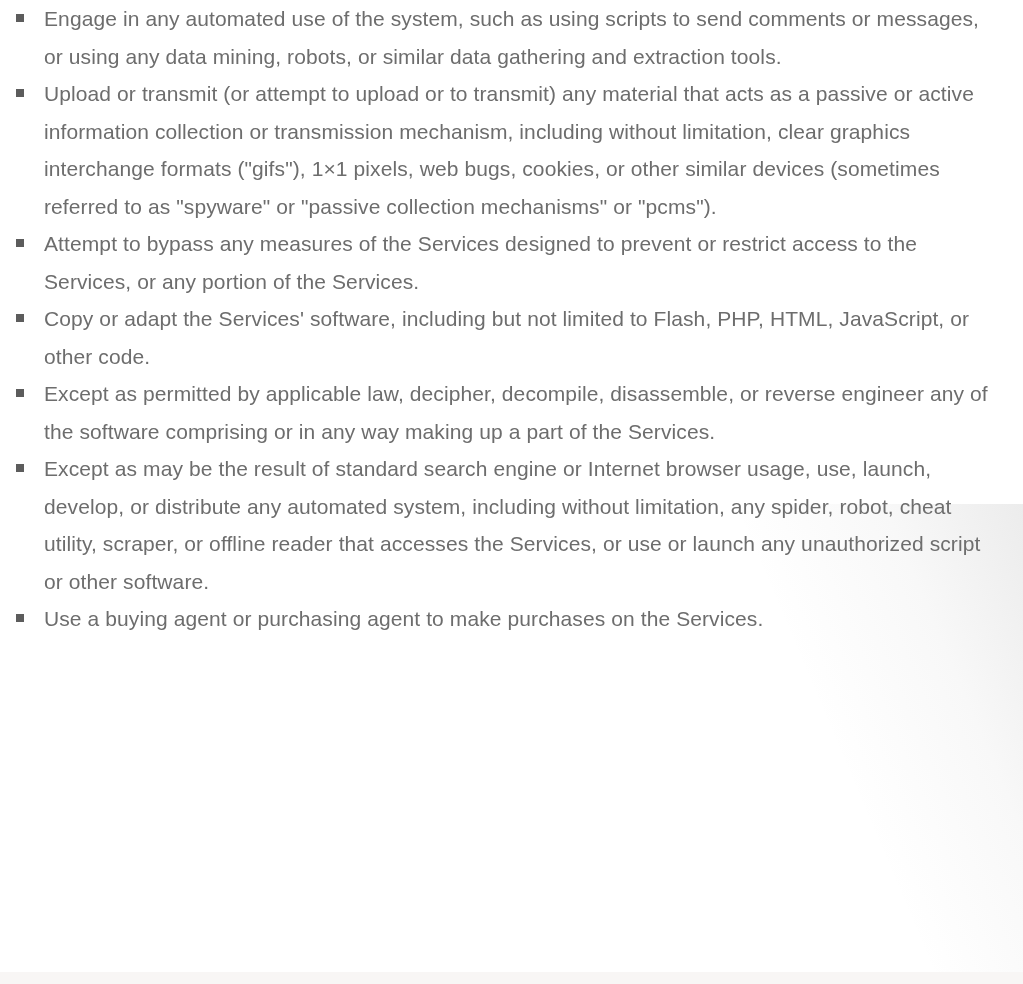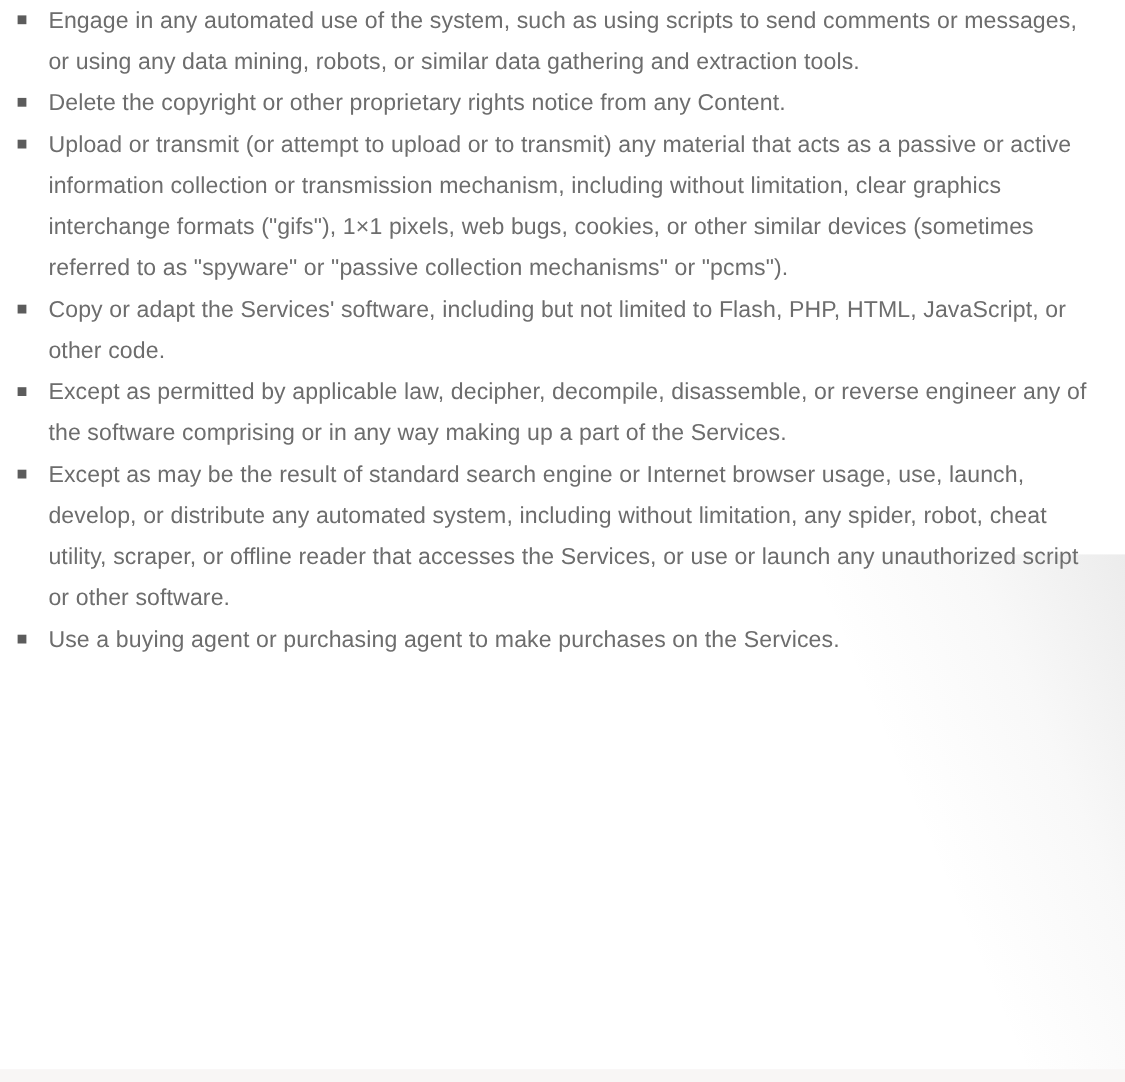--- a/index.html
+++ b/index.html
@@ -61,22 +61,22 @@
     height: 12px;
     background: #f8f6f5;
   }
 </style>
 </head>
 <body>
 
 <div class="terms-content">
   <ul class="prohibited-list">
       <li><span class="bullet"></span><span>Engage in any automated use of the system, such as using scripts to send comments or messages, or using any data mining, robots, or similar data gathering and extraction tools.</span></li>
-      <li><span class="bullet"></span><span>Delete the copyright or other proprietary rights notice from any Content.</span></li>
       <li><span class="bullet"></span><span>Upload or transmit (or attempt to upload or to transmit) any material that acts as a passive or active information collection or transmission mechanism, including without limitation, clear graphics interchange formats ("gifs"), 1×1 pixels, web bugs, cookies, or other similar devices (sometimes referred to as "spyware" or "passive collection mechanisms" or "pcms").</span></li>
+      <li><span class="bullet"></span><span>Attempt to bypass any measures of the Services designed to prevent or restrict access to the Services, or any portion of the Services.</span></li>
       <li><span class="bullet"></span><span>Copy or adapt the Services' software, including but not limited to Flash, PHP, HTML, JavaScript, or other code.</span></li>
       <li><span class="bullet"></span><span>Except as permitted by applicable law, decipher, decompile, disassemble, or reverse engineer any of the software comprising or in any way making up a part of the Services.</span></li>
       <li><span class="bullet"></span><span>Except as may be the result of standard search engine or Internet browser usage, use, launch, develop, or distribute any automated system, including without limitation, any spider, robot, cheat utility, scraper, or offline reader that accesses the Services, or use or launch any unauthorized script or other software.</span></li>
       <li><span class="bullet"></span><span>Use a buying agent or purchasing agent to make purchases on the Services.</span></li>
     </ul>
 </div>
 
 <div class="corner-shadow"></div>
 <div class="bottom-strip"></div>
 

